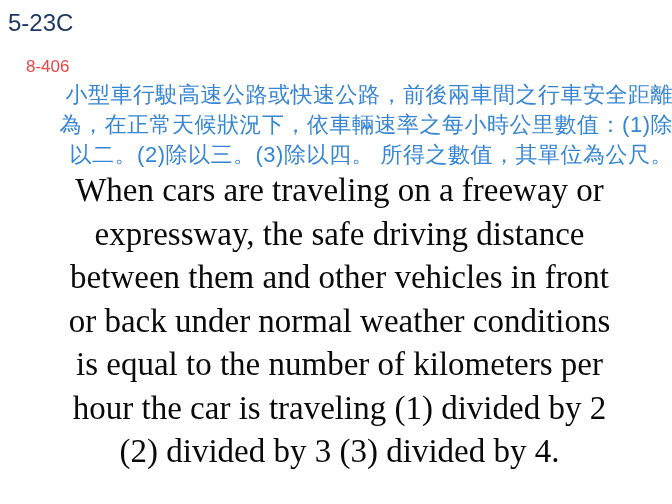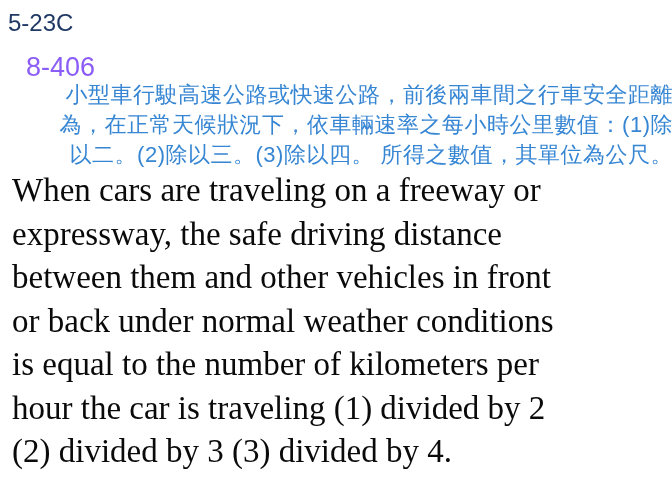--- a/index.html
+++ b/index.html
@@ -20,23 +20,23 @@
     left: 8px;
     top: 9px;
     font-size: 24px;
     line-height: 28px;
     color: #1f3864;
   }
   .question-number {
     position: absolute;
     left: 26px;
     top: 55px;
-    font-size: 27px;
+    font-size: 17px;
     line-height: 24px;
-    color: #8b5cf6;
+    color: #ef4444;
   }
   .question-chinese {
     position: absolute;
     left: 28px;
     top: 80px;
     width: 645px;
     font-size: 22px;
     line-height: 30px;
     letter-spacing: 0.5px;
     color: #3786d4;
@@ -46,20 +46,21 @@
   .translation-english {
     position: absolute;
     left: 12px;
     top: 169px;
     width: 655px;
     font-family: "Liberation Serif", serif;
     font-size: 33px;
     line-height: 43.5px;
     color: #0a0a0a;
     white-space: pre-line;
+    text-align: center;
   }
 </style>
 </head>
 <body>
 
 <div class="page">
 
   <div class="slide-code">5-23C</div>
 
   <div class="question-number">8-406</div>

